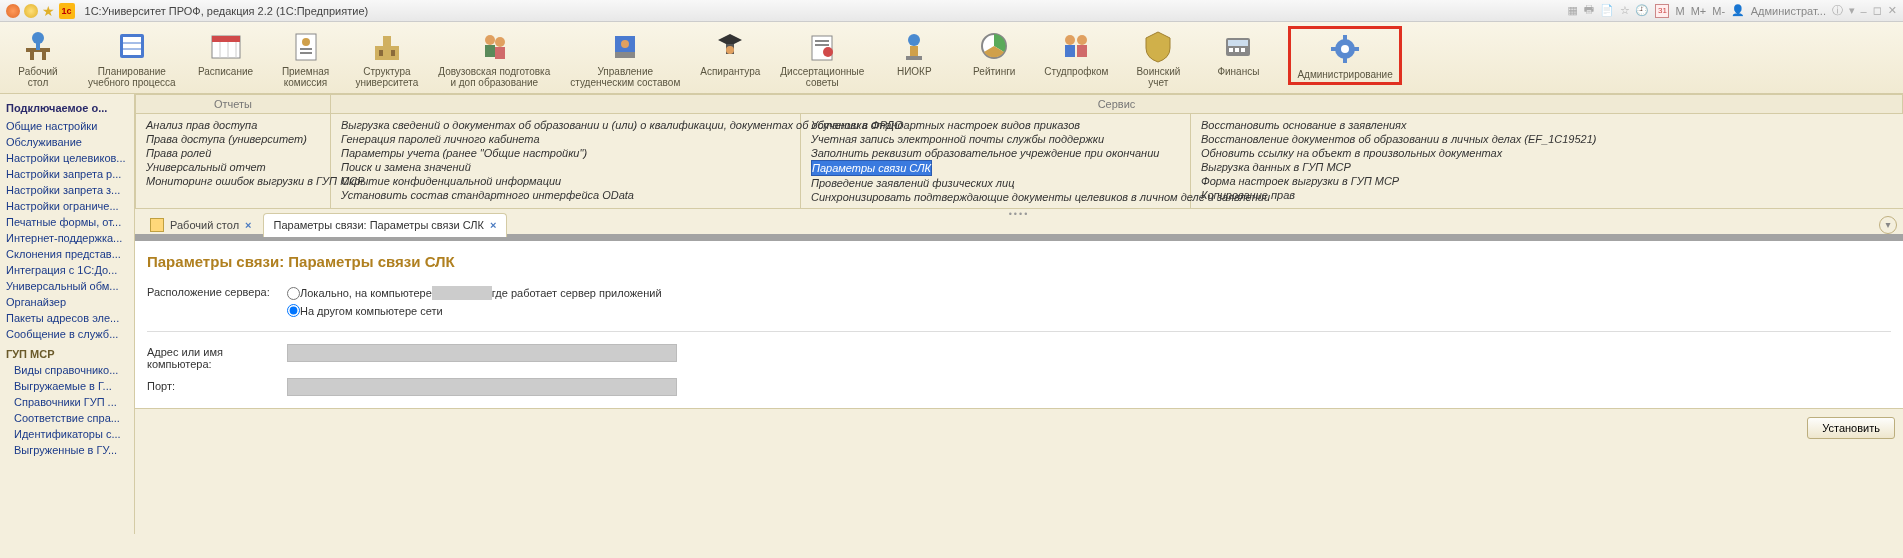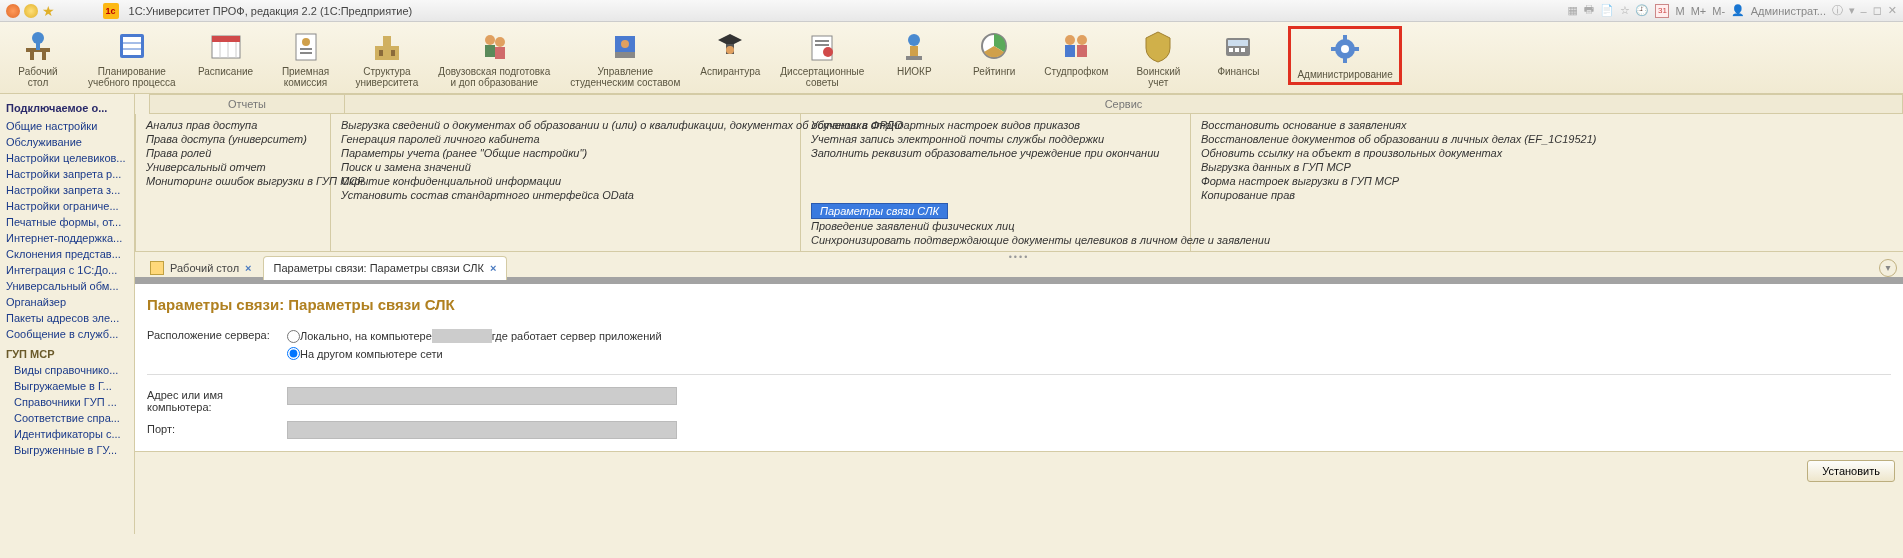--- a/index.html
+++ b/index.html
@@ -1,48 +1,48 @@
 <!DOCTYPE html>
 <html><head>
 <meta charset="utf-8">
 <style>
 * { margin:0; padding:0; box-sizing:border-box; font-family:Arial,sans-serif; }
 body { background:#f4efdd; font-size:11px; color:#333; width:1903px; }
 .titlebar { height:22px; background:linear-gradient(#f8f8f8,#e8e8e8); border-bottom:1px solid #ccc; display:flex; align-items:center; padding:0 6px; gap:4px; }
 .tb-btn { width:14px; height:14px; border-radius:7px; display:inline-block; }
 .tb-red{background:radial-gradient(#ff9a5a,#e06a2a);} .tb-yel{background:radial-gradient(#ffe07a,#e0b02a);} .tb-star{color:#e0b02a;font-size:14px;line-height:14px;}
-.tb-logo{width:16px;height:16px;background:#fdb813;border-radius:2px;font-size:9px;color:#b00;text-align:center;line-height:16px;font-weight:bold;margin-left:44px;}
+.tb-logo{width:16px;height:16px;background:#fdb813;border-radius:2px;font-size:9px;color:#b00;text-align:center;line-height:16px;font-weight:bold;}
 .tb-title{font-size:11px;color:#444;margin-left:6px;}
 .tb-right{margin-left:auto;display:flex;align-items:center;gap:6px;color:#888;font-size:11px;}
 .tb-right .ico{color:#aaa;cursor:pointer;}
 .tb-right .cal{width:14px;height:14px;border:1px solid #c88;background:#fee;font-size:8px;text-align:center;line-height:12px;color:#c44;}
 .tb-user-ico{color:#888;}
 
 .toolbar { height:72px; background:linear-gradient(#f9f5e7,#f1ead2); border-bottom:1px solid #d4cba5; display:flex; padding:4px 8px; gap:20px; align-items:flex-start; overflow:hidden; }
 .tool-item { display:flex; flex-direction:column; align-items:center; width:auto; min-width:60px; cursor:pointer; text-align:center; padding-top:2px; }
 .tool-item.admin-hl{ border:3px solid #e03020; padding:2px 6px; }
 .tool-icon { width:36px; height:36px; display:flex; align-items:center; justify-content:center; }
 .tool-label { font-size:10px; color:#5a5540; margin-top:2px; line-height:11px; max-width:120px; }
 
 .columns-row { display:flex; background:#f4efdd; }
 .left-panel { width:135px; padding:4px 6px; border-right:1px solid #d4cba5; height:440px; overflow:hidden; }
 .lp-title { font-size:11px; font-weight:bold; color:#2a2a6a; padding:4px 0; white-space:nowrap; overflow:hidden; text-overflow:ellipsis; }
 .lp-link { font-size:11px; color:#1a3a8a; padding:2px 0; cursor:pointer; white-space:nowrap; overflow:hidden; text-overflow:ellipsis; display:block; }
 .lp-sec { font-size:11px; font-weight:bold; color:#6a5a2a; padding:6px 0 2px; }
 .lp-sub { padding-left:8px; }
 
 .serv-block { flex:1; }
-.serv-headers { display:flex; height:20px;margin-left:14px; }
+.serv-headers { display:flex; height:20px; }
 .serv-h { text-align:center; font-size:11px; color:#777; border:1px solid #d4cba5; border-left:none; background:#f0ead4; line-height:18px; }
 .serv-h:first-child{border-left:1px solid #d4cba5;}
 .serv-cols { display:flex; border-bottom:1px solid #d4cba5; }
 .serv-col { border-right:1px solid #d4cba5; padding:4px 10px;font-style:italic; }
 .serv-col:first-child{border-left:1px solid #d4cba5;}
 .serv-link { font-size:11px; color:#333; padding:1px 0; cursor:pointer; display:block; white-space:nowrap; }
-.serv-link.hl{ background:#3a7adf; color:#fff; padding:1px 8px; border:1px solid #2a5aaf; display:inline-block;margin-top:43px; }
+.serv-link.hl{ background:#3a7adf; color:#fff; padding:1px 0; border:1px solid #2a5aaf; display:inline-block; }
 
 .tabs-row { display:flex; align-items:center; height:26px; padding-left:4px; background:#f4efdd; border-bottom:7px solid #a3a3a3;justify-content:space-between; }
 .tab { display:flex; align-items:center; gap:6px; padding:0 10px; height:24px; font-size:11px; cursor:pointer; border:1px solid transparent; border-bottom:none; }
 .tab.home{ color:#444; }
 .tab.active{ background:#fff; border-color:#d4cba5; border-radius:4px 4px 0 0; }
 .tab .x{ color:#4a7ac0; font-weight:bold; cursor:pointer; }
 .tab-icon{width:14px;height:14px;background:#ffd87a;border:1px solid #c0a040;}
 .tabs-spacer{flex:1;}
 .collapse-btn{width:18px;height:18px;border:1px solid #c0b080;border-radius:9px;text-align:center;line-height:16px;color:#888;margin-right:6px;cursor:pointer;font-size:10px;}
 

